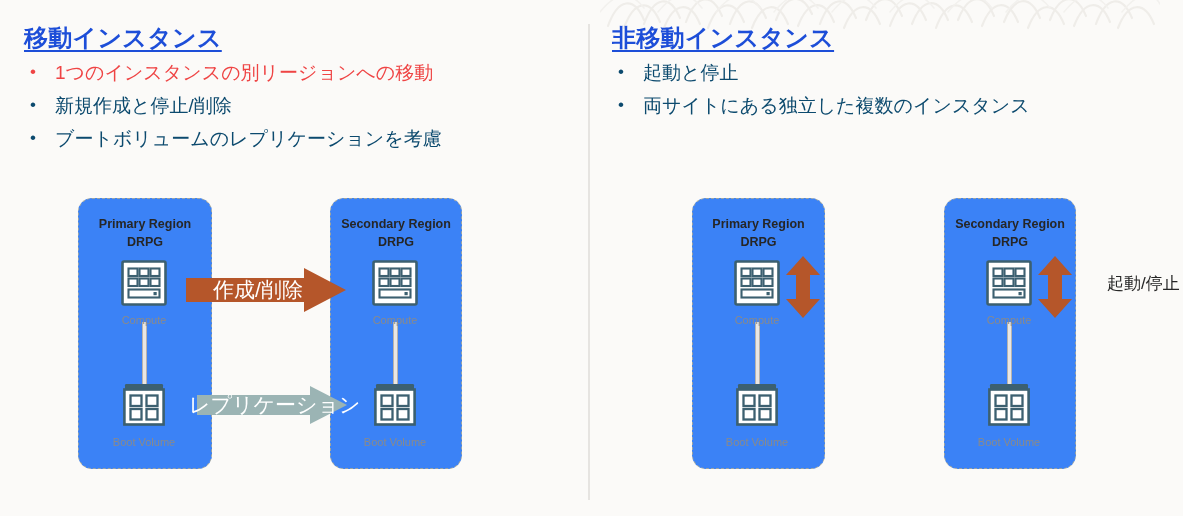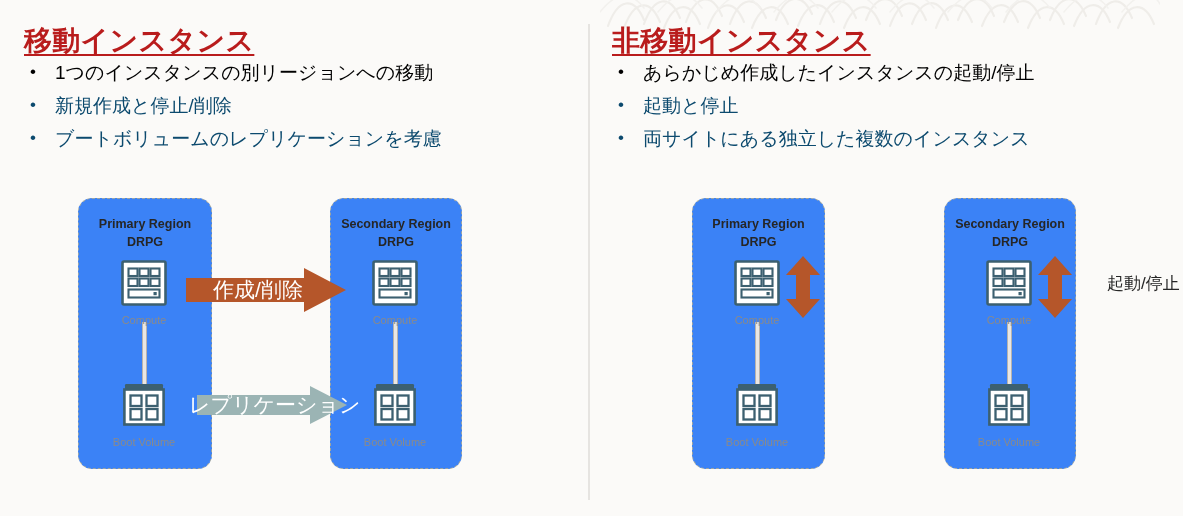--- a/index.html
+++ b/index.html
@@ -34,39 +34,39 @@
     left: 588px;
     top: 24px;
     width: 2px;
     height: 476px;
     background: #e6e4e1;
   }
 
   
   .panel-head {
     position: absolute;
-    font-size: 28px;
+    font-size: 24px;
     font-weight: bold;
-    color: #b91c1c;
+    color: #1d4ed8;
     text-decoration: underline;
     text-underline-offset: 4px;
     letter-spacing: .3px;
     white-space: nowrap;
   }
   .bullets {
     position: absolute;
     list-style: none;
   }
   .bullets li {
     position: relative;
     padding-left: 31px;
     font-size: 19px;
     line-height: 33px;
     white-space: nowrap;
-    color: #000000;
+    color: #ef4444;
   }
   .bullets li::before {
     content: "\2022";
     position: absolute;
     left: 6px;
     top: -1px;
     font-size: 17px;
   }
   .bullets li.accent { color: #0c4a6e; }
 
@@ -295,23 +295,20 @@
 <div class="arrow-h" style="left:197px; top:385px; width:150px; height:40px;">
   <svg width="150" height="40" viewBox="0 0 150 40" preserveAspectRatio="none">
     <path d="M0 10 L113 10 L113 1 L150 20 L113 39 L113 30 L0 30 Z" fill="#9bb4b4"></path>
   </svg>
   <span class="arrow-label">レプリケーション</span>
 </div>
 
 <div class="panel-head" style="left:612px; top:22px;">非移動インスタンス</div>
 
 <ul class="bullets" style="left:612px; top:56px;">
-  <li>
-    <span>あらかじめ作成したインスタンスの起動/停止</span>
-  </li>
   <li class="accent">
     <span>起動と停止</span>
   </li>
   <li class="accent">
     <span>両サイトにある独立した複数のインスタンス</span>
   </li>
 </ul>
 
 <div class="region" style="left:692px; top:198px; width:133px; height:271px;">
   <div class="region-title">

